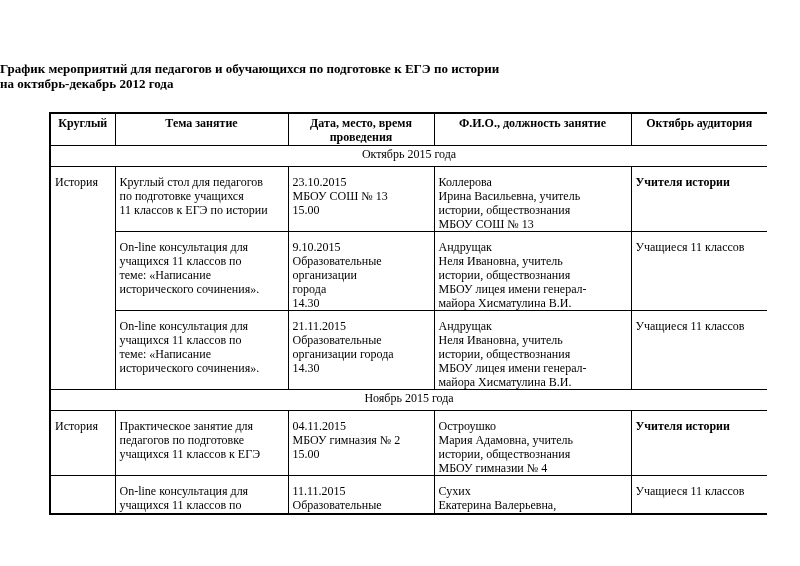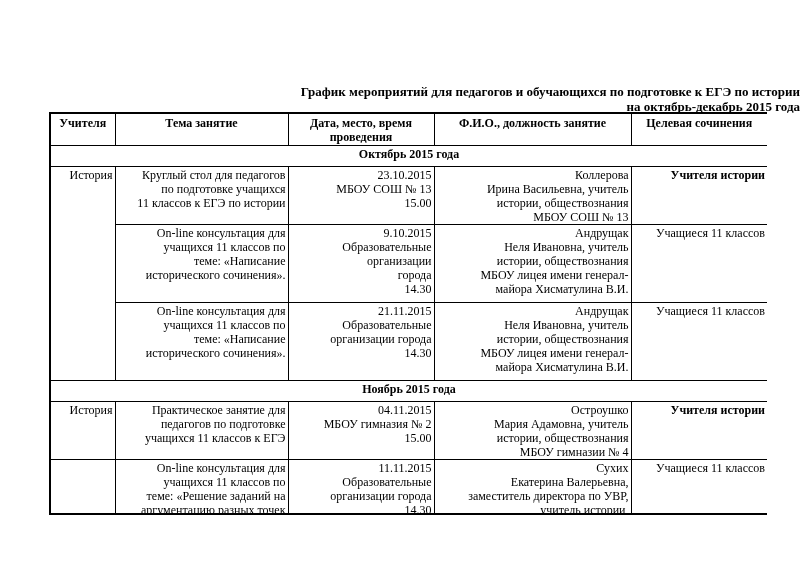--- a/index.html
+++ b/index.html
@@ -13,25 +13,24 @@
     font-family: "Liberation Serif", "DejaVu Serif", serif;
     color: #000000;
     position: relative;
     overflow: hidden;
   }
   .doc-title {
     position: absolute;
     top: 61px;
     left: 0;
     width: 800px;
-    text-align: right;
+    text-align: left;
     font-weight: bold;
     font-size: 13px;
     line-height: 15px;
-    margin-top: 23px;
   }
   .table-wrap {
     position: absolute;
     left: 49px;
     top: 112px;
     width: 718px;
     height: 401px;
     overflow: hidden;
     border-bottom: 2px solid #000000;
   }
@@ -49,64 +48,64 @@
     border: 2px solid #000000;
   }
   table.schedule th {
     font-weight: bold;
     text-align: center;
     vertical-align: top;
     padding: 2px 1px 1px 1px;
   }
   table.schedule td {
     vertical-align: top;
-    text-align: right;
-    padding: 1px 2px 0 4px;
+    text-align: left;
+    padding: 8px 2px 0 4px;
     white-space: pre-line;
     overflow: hidden;
   }
   tr.month-row td {
     text-align: center;
-    font-weight: bold;
+    font-weight: normal;
     white-space: normal;
     padding: 1px 2px;
   }
   td.b { font-weight: bold; }
   tr.h-row  { height: 29px; }
   tr.month-row { height: 21px; }
   tr.r-oct1 { height: 56px; }
   tr.r-oct2 { height: 78px; }
   tr.r-oct3 { height: 78px; }
   tr.r-nov1 { height: 56px; }
   tr.r-nov2 { height: 60px; }
 </style>
 </head>
 <body>
 
 <div class="doc-title">
   <div>График мероприятий для педагогов и обучающихся по подготовке к ЕГЭ по истории</div>
-  <div>на октябрь-декабрь 2015 года</div>
+  <div>на октябрь-декабрь 2012 года</div>
 </div>
 
 <div class="table-wrap">
   <table class="schedule">
     <colgroup>
       <col style="width:65px">
       <col style="width:173px">
       <col style="width:146px">
       <col style="width:197px">
       <col style="width:137px">
     </colgroup>
     <tbody>
       <tr class="h-row">
-        <th>Учителя</th>
+        <th>Круглый</th>
         <th>Тема занятие</th>
         <th>Дата, место, время проведения</th>
         <th>Ф.И.О., должность занятие</th>
-        <th>Целевая сочинения</th>
+        <th>Октябрь аудитория</th>
       </tr>
 
       <tr class="month-row">
         <td colspan="5">Октябрь 2015 года</td>
       </tr>
 
       <tr class="r-oct1">
         <td rowspan="3">История</td>
         <td>Круглый стол для педагогов
 по подготовке учащихся

